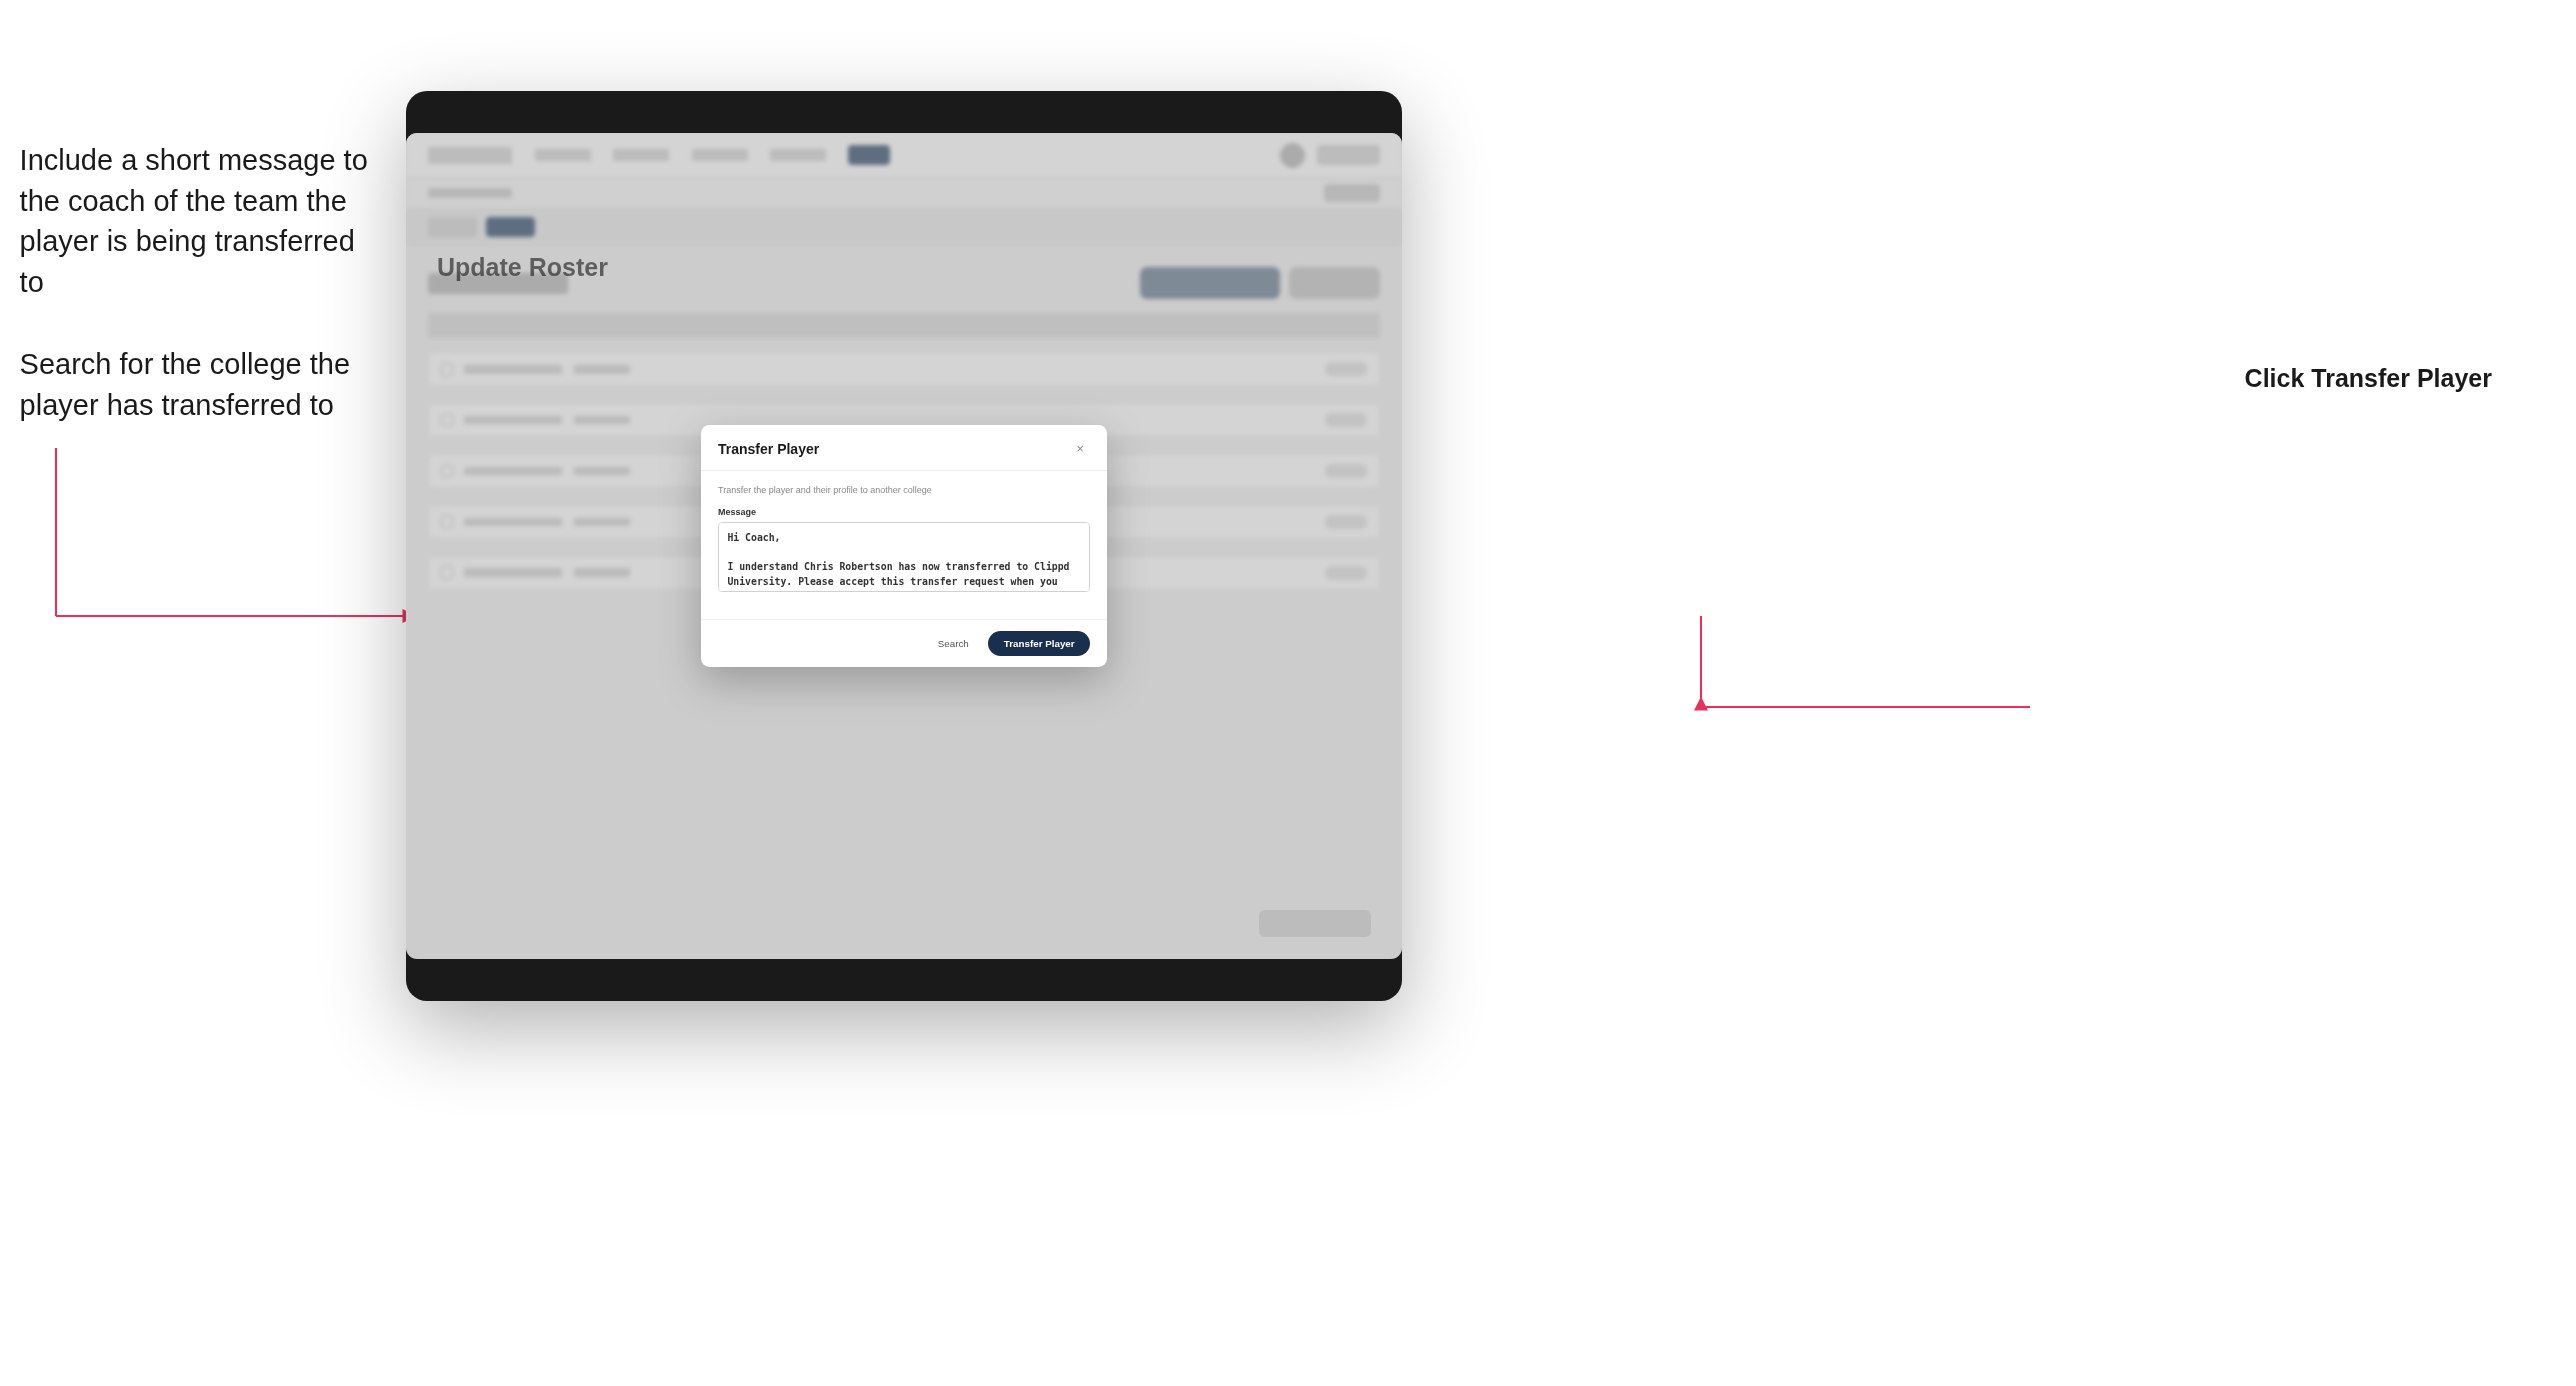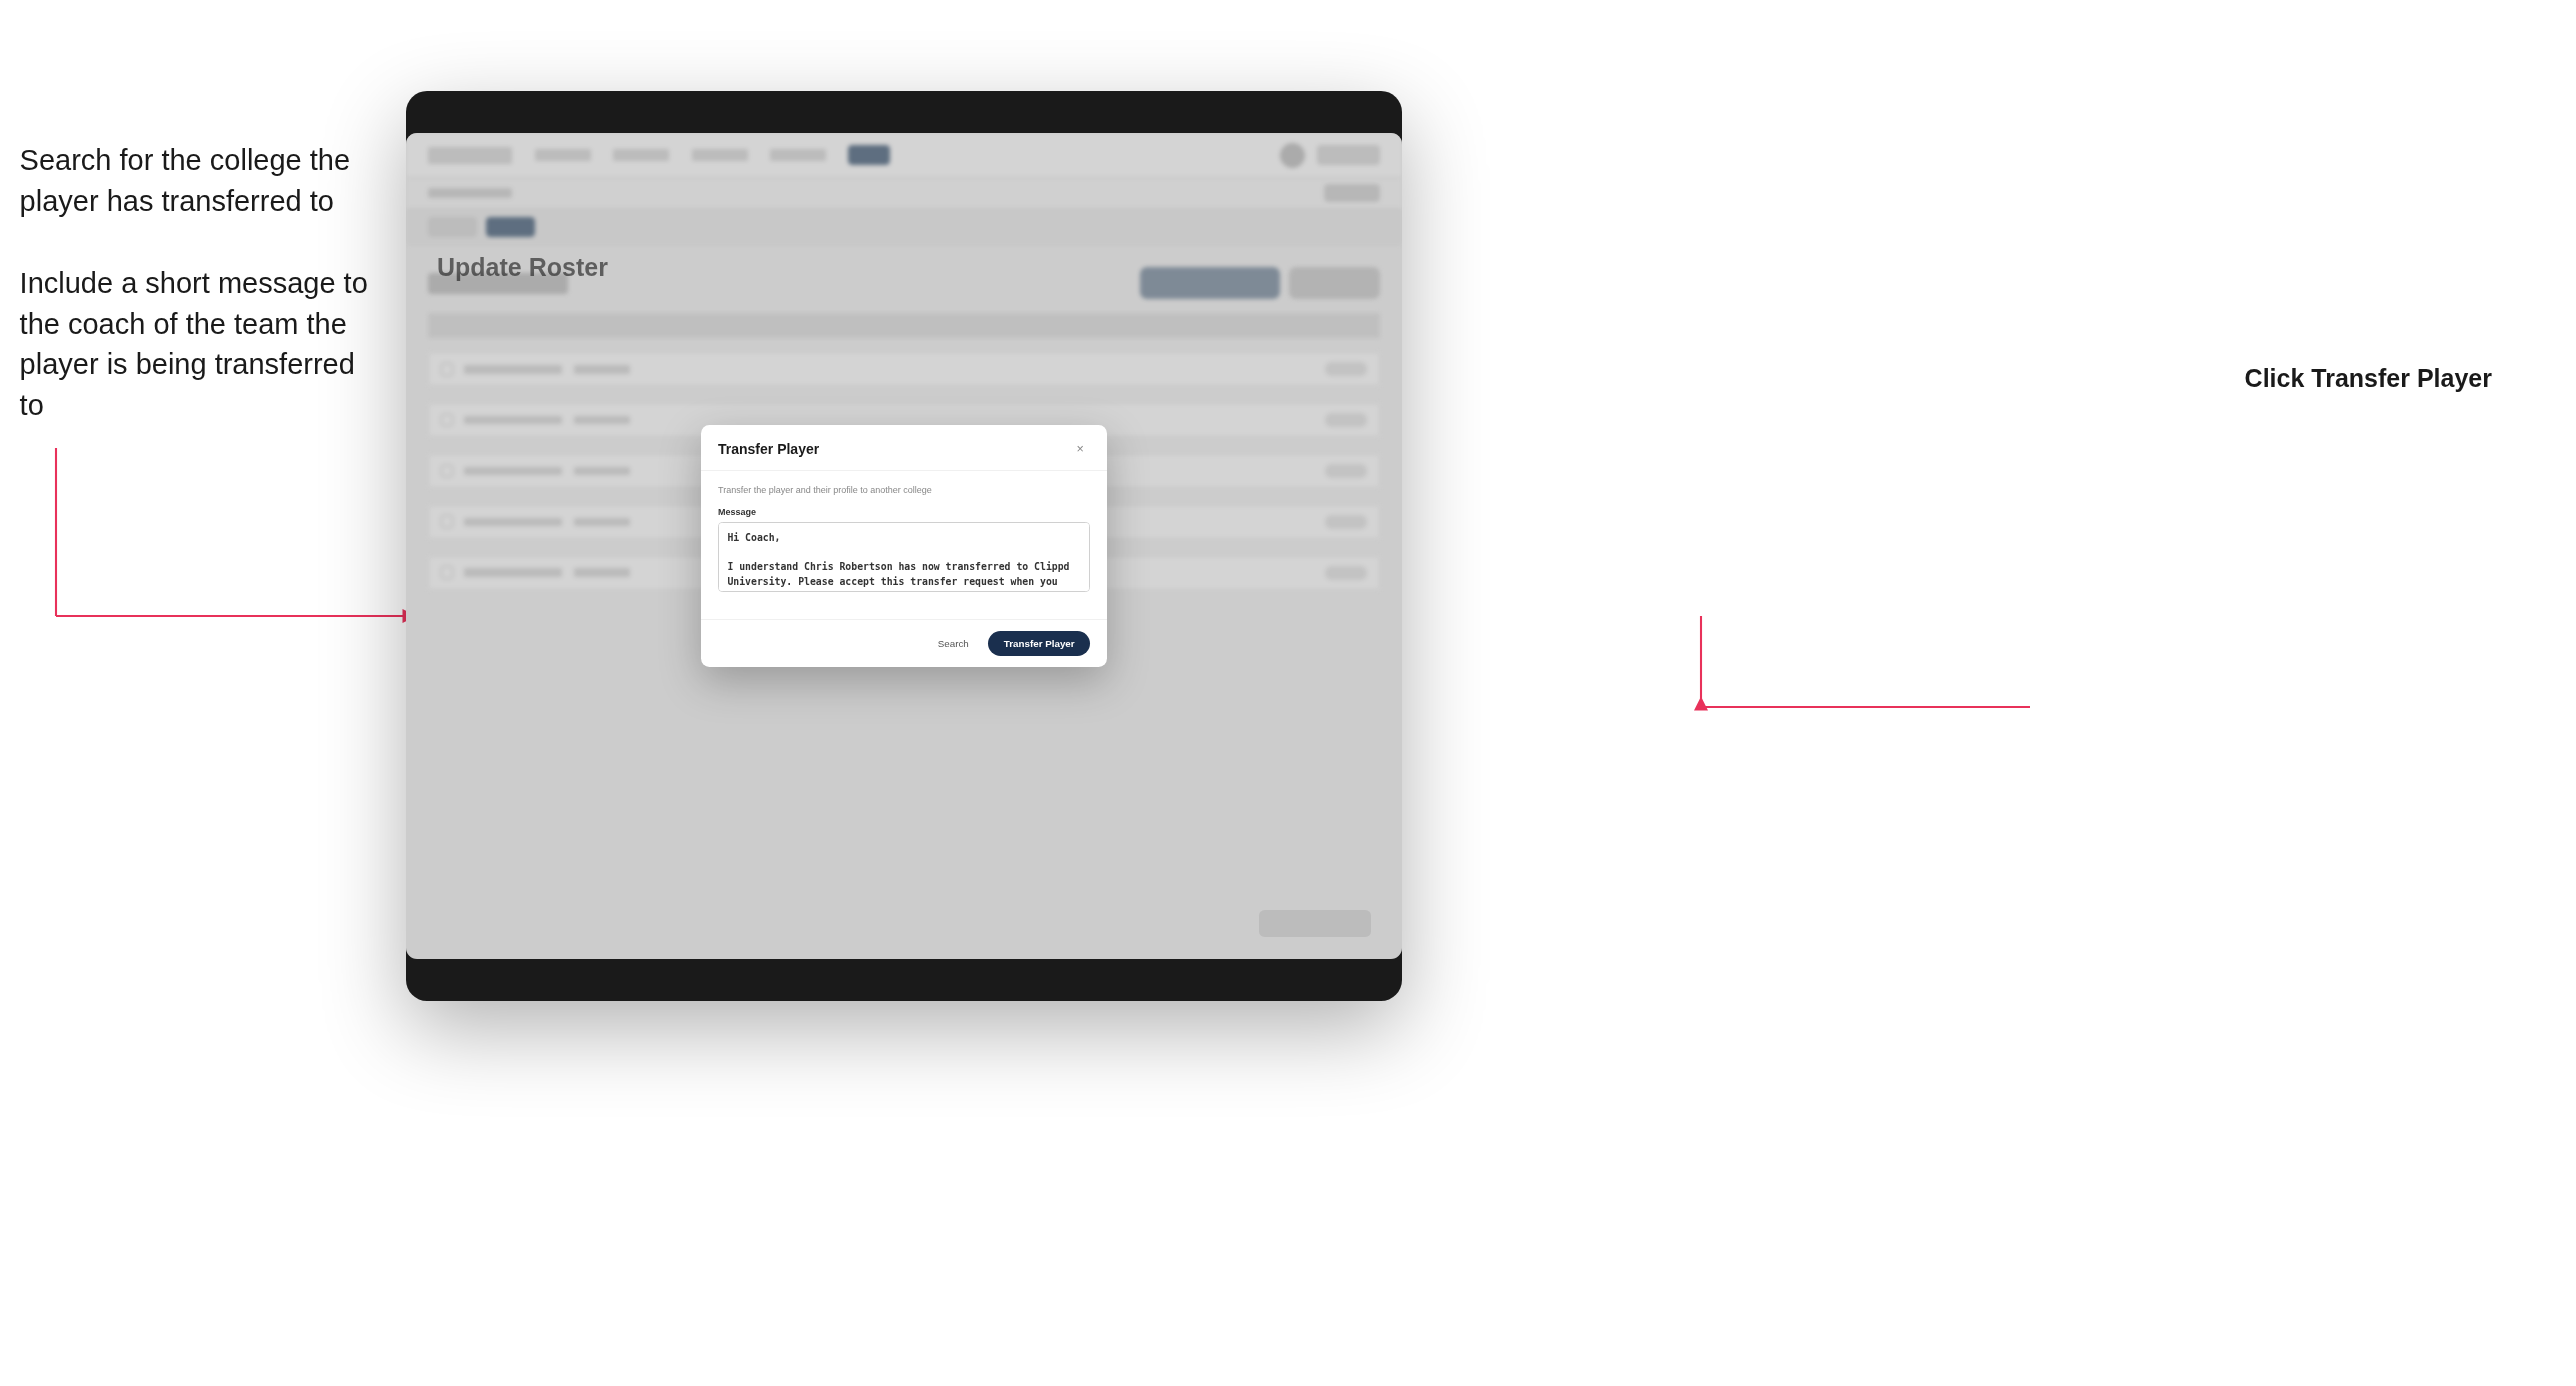--- a/index.html
+++ b/index.html
@@ -418,22 +418,22 @@
       width: 8.4px;
       height: 8.4px;
       border-radius: 50%;
       background: #2a2a2a;
     }
   </style>
 </head>
 <body>
 
 <div class="annotation-left">
+  <p>Include a short message to the coach of the team the player is being transferred to</p>
   <p>Search for the college the player has transferred to</p>
-  <p>Include a short message to the coach of the team the player is being transferred to</p>
 </div>
 
 <div class="annotation-right">
   <span>Click</span>
   <span>Transfer Player</span>
 </div>
 
 <svg class="arrow-svg" xmlns="http://www.w3.org/2000/svg" viewBox="0 0 3680 1980" width="2576" height="1386">
 
   <line x1="80" y1="640" x2="80" y2="880" stroke="#e8315a" stroke-width="3"></line>

